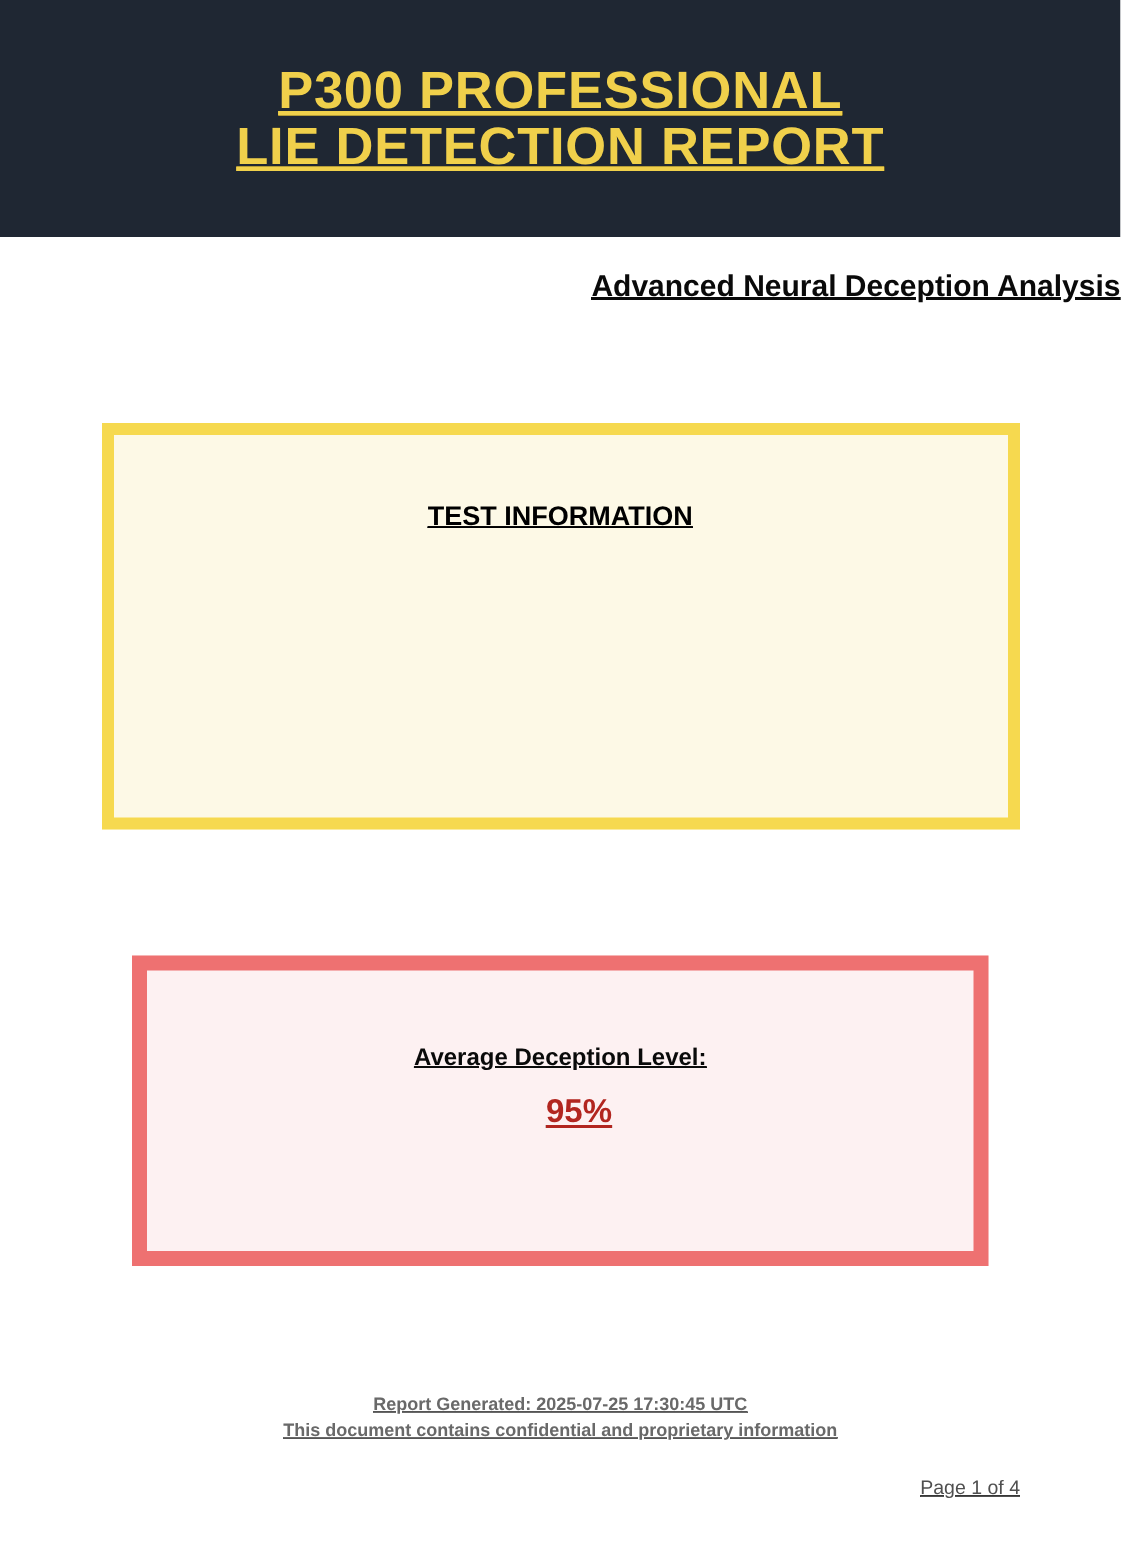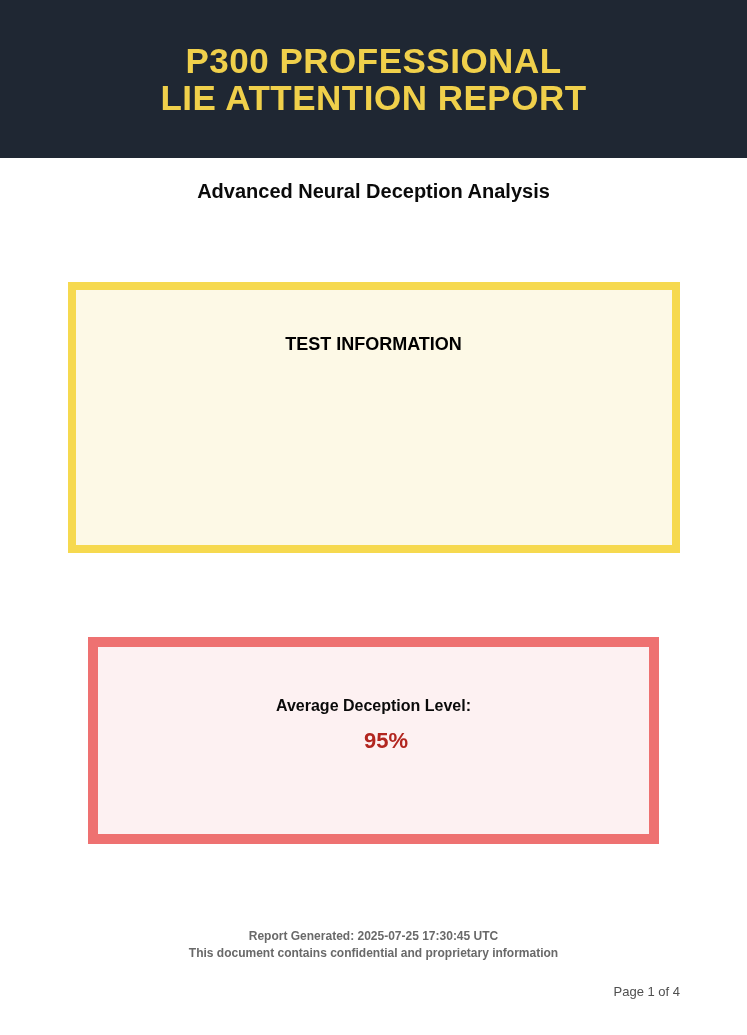--- a/index.html
+++ b/index.html
@@ -6,21 +6,21 @@
     --header-bg:#1f2733;
     --title-yellow:#f0d04b;
     --info-border:#f6d94f;
     --info-bg:#fdf9e6;
     --alert-border:#ee7171;
     --alert-bg:#fdf1f2;
     --alert-text:#b22620;
     --footer-gray:#696969;
     --page-gray:#4f4f4f;
   }
-  *{margin:0;padding:0;box-sizing:border-box;}
+  *{margin:0;padding:0;box-sizing:border-box;text-decoration:underline;}
   html,body{width:747px;background:#ffffff;}
   body{
     height:1035px;
     overflow:hidden;
     font-family:"Liberation Sans", sans-serif;
     color:#000;
   }
   .report-header{
     width:747px;
     height:158px;
@@ -32,21 +32,21 @@
   .report-title{
     text-align:center;
     color:var(--title-yellow);
     font-weight:bold;
     font-size:35px;
     line-height:37px;
     letter-spacing:0.5px;
   }
   .subtitle{
     margin-top:21px;
-    text-align:center;
+    text-align:right;
     font-weight:bold;
     font-size:20px;
     line-height:24px;
     color:#0a0a0a;
   }
   .info-box{
     margin:79px auto 16px auto;
     width:612px;
     height:271px;
     border:8px solid var(--info-border);
@@ -115,21 +115,21 @@
   }
 </style>
 </head>
 <body>
 
 <div>
 
   <header class="report-header">
     <h1 class="report-title">
       <div>P300 PROFESSIONAL</div>
-      <div>LIE ATTENTION REPORT</div>
+      <div>LIE DETECTION REPORT</div>
     </h1>
   </header>
 
   <div class="subtitle">Advanced Neural Deception Analysis</div>
 
   <section class="info-box">
     <h2 class="info-heading">TEST INFORMATION</h2>
   </section>
 
   <section class="alert-box">

